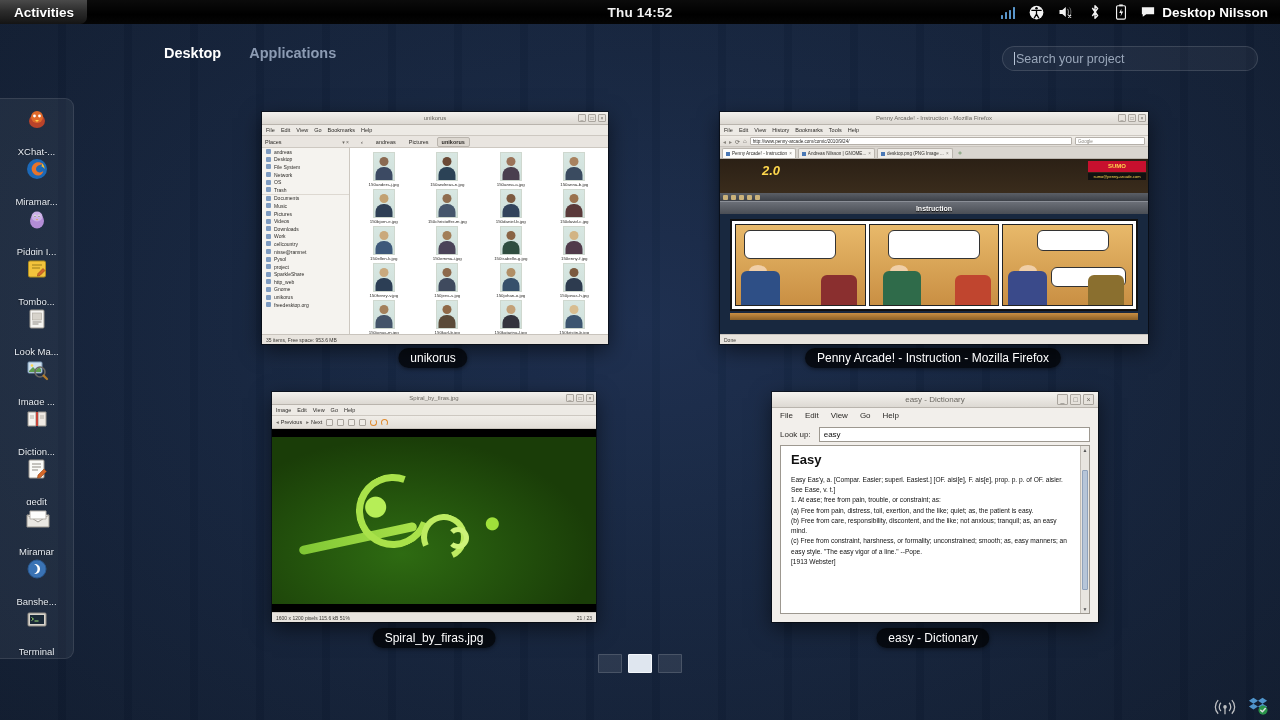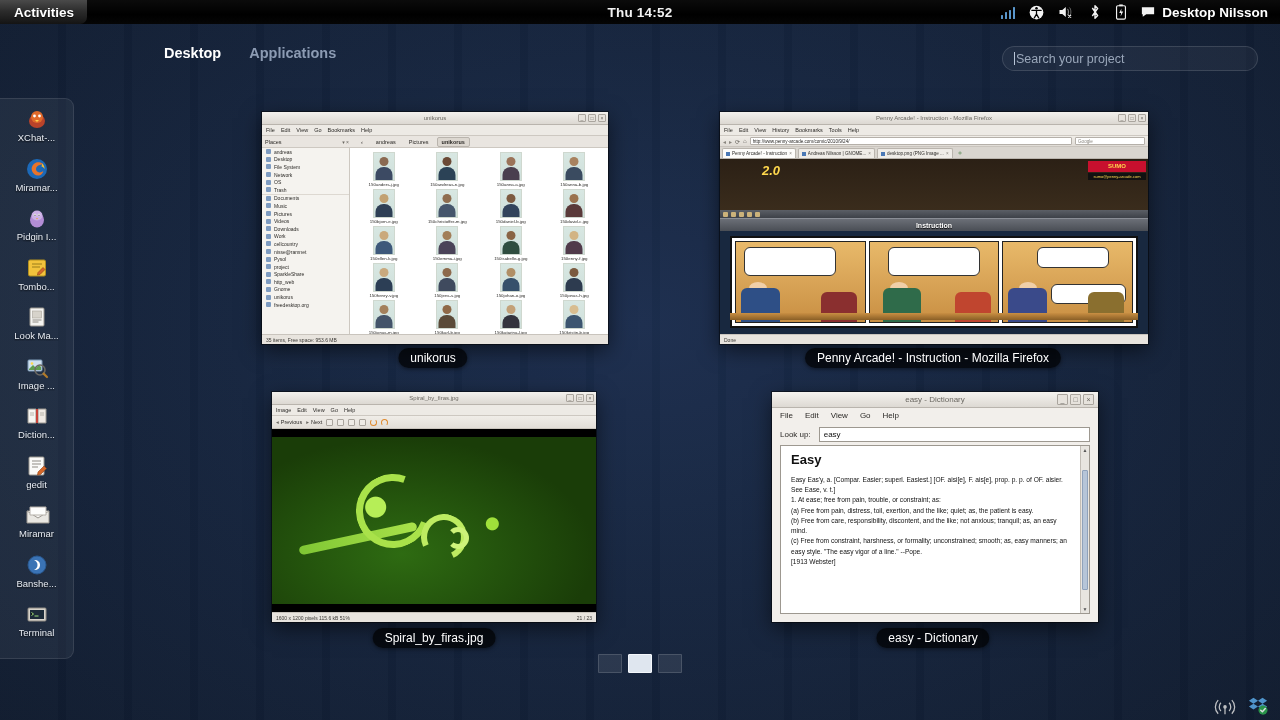--- a/index.html
+++ b/index.html
@@ -74,21 +74,21 @@
   #dash {
     position: absolute; left: 0; top: 98px; width: 74px; height: 561px;
     background: rgba(255,255,255,0.055);
     border: 1px solid rgba(255,255,255,0.10); border-left: none;
     border-radius: 0 9px 9px 0;
     padding: 8px 0 8px 0; z-index: 25;
     display: flex; flex-direction: column; align-items: center; gap: 2px;
   }
   .dash-item {
     width: 70px; height: 48px; display: flex; flex-direction: column;
-    align-items: center; justify-content: flex-start; cursor: pointer; gap: 1px;
+    align-items: center; justify-content: flex-start; cursor: pointer; gap: 15px;
   }
   .dash-ico { width: 24px; height: 24px; display: block; }
   .dash-label {
     font-size: 9.5px; color: #e7ecf3; max-width: 66px; overflow: hidden;
     white-space: nowrap; text-overflow: ellipsis; text-align: center;
     text-shadow: 0 1px 2px rgba(0,0,0,.85);
   }
 
   
   .win {
@@ -172,21 +172,21 @@
     display: flex; align-items: center; padding: 0 2px; }
   .ff-search span { font-size: 4.6px; color: #8a867f; }
   .ff-tabs { height: 12px; background: #d9d5cf; border-bottom: 1px solid #b9b4ad;
     display: flex; align-items: flex-end; gap: 2px; padding: 0 2px; flex: none; }
   .ff-tab { height: 10px; background: #efece7; border: 1px solid #b9b4ad; border-bottom: none;
     border-radius: 2px 2px 0 0; display: flex; align-items: center; gap: 2px; padding: 0 3px; max-width: 120px; }
   .ff-tab.active { background: #fdfcfa; }
   .ff-tab span { font-size: 4.6px; color: #2c2a27; white-space: nowrap; overflow: hidden; text-overflow: ellipsis; }
   .ff-tab .favicon { width: 4px; height: 4px; background: #4a78b5; flex: none; }
   .ff-content { flex: 1; background: #18283f; position: relative; overflow: hidden; }
-  .pa-header { height: 51px; background: linear-gradient(180deg,#2b2015,#3a2c1c); position: relative; overflow: hidden; }
+  .pa-header { height: 34px; background: linear-gradient(180deg,#2b2015,#3a2c1c); position: relative; overflow: hidden; }
   .pa-header .sumo { position: absolute; right: 2px; top: 2px; width: 58px; height: 11px;
     background: #c8102e; color: #ffd84d; font-size: 6px; font-weight: bold; text-align: center; line-height: 11px; }
   .pa-header .sumo2 { position: absolute; right: 2px; top: 14px; width: 58px; height: 7px;
     background: #111; color: #ffd84d; font-size: 4px; text-align: center; line-height: 7px; }
   .pa-header .logo20 { position: absolute; left: 42px; top: 4px; color: #ffd84d; font-size: 13px; font-weight: bold; font-style: italic; }
   .pa-bar { height: 8px; background: linear-gradient(180deg,#5b5f66,#3d4148); display: flex; align-items: center; gap: 3px; padding: 0 3px; }
   .pa-bar i { width: 5px; height: 5px; background: #cbb27a; display: block; border-radius: 1px; }
   .pa-title { height: 13px; background: linear-gradient(180deg,#6b6f77,#4a4e55);
     border-top: 1px solid #8a8e96; display: flex; align-items: center; justify-content: center; }
   .pa-title span { font-size: 7px; font-weight: bold; color: #fff; text-shadow: 0 1px 1px #000; }

